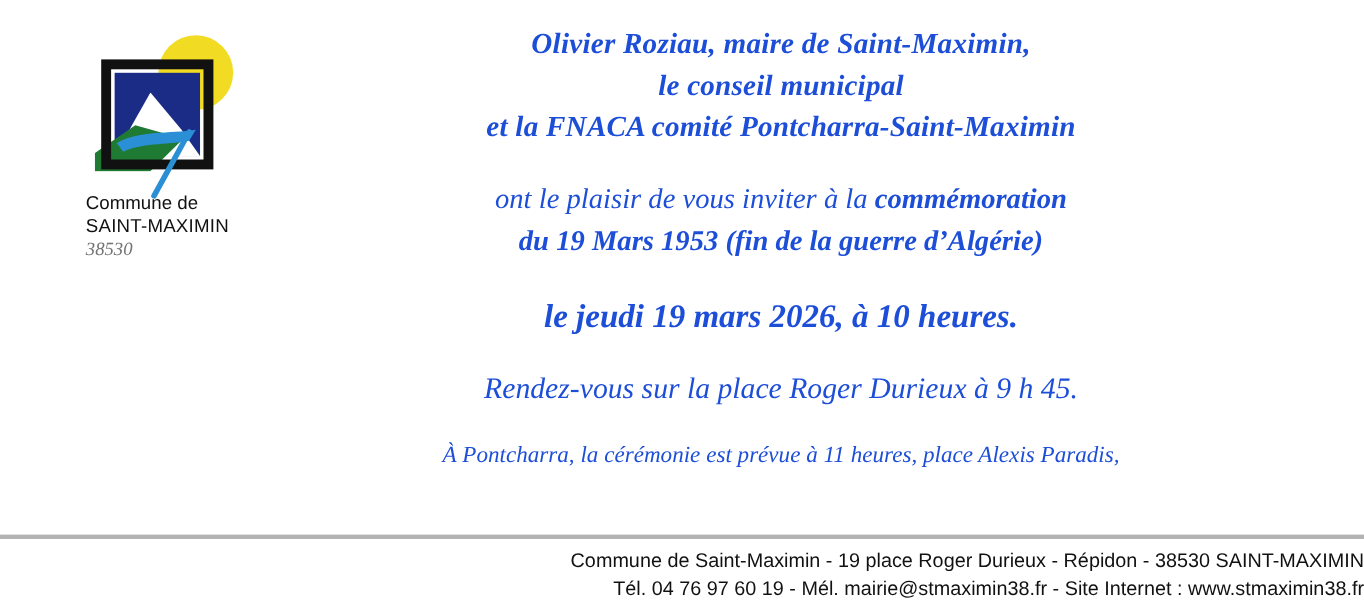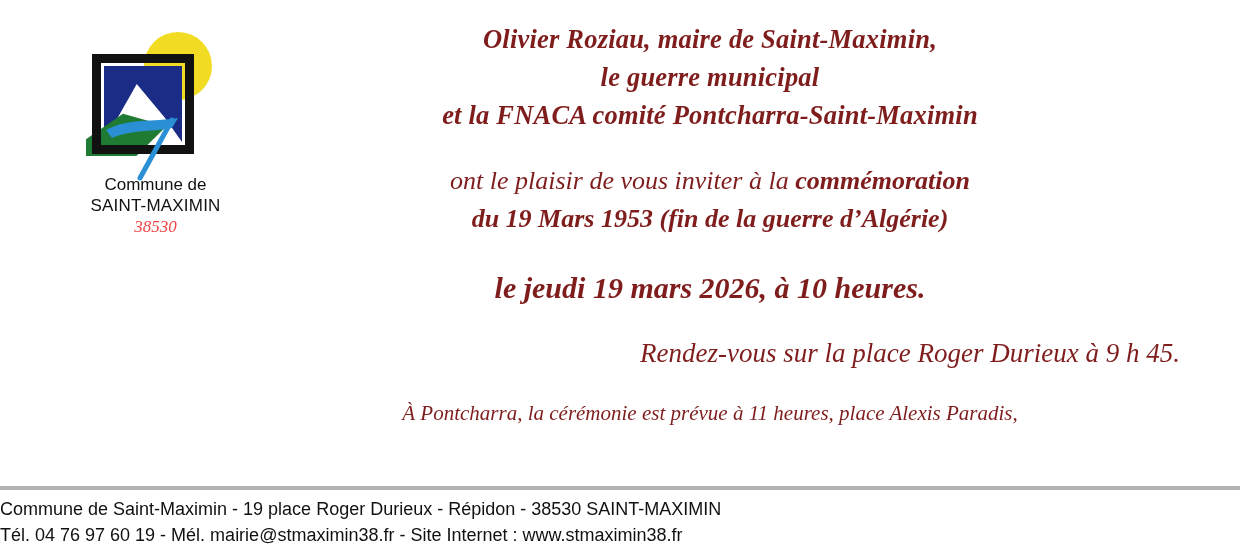--- a/index.html
+++ b/index.html
@@ -20,21 +20,21 @@
     width: 1240px;
     height: 551px;
   }
 
   
   .logo-block {
     position: absolute;
     left: 78px;
     top: 24px;
     width: 155px;
-    text-align: center;
+    text-align: left;
   }
   .logo-art {
     position: relative;
     width: 155px;
     height: 148px;
   }
   .logo-sun {
     position: absolute;
     left: 66px;
     top: 8px;
@@ -96,31 +96,31 @@
     color: #111111;
   }
   .logo-caption .l2 {
     letter-spacing: 0.2px;
   }
   .logo-zip {
     font-family: "Liberation Serif", serif;
     font-style: italic;
     font-size: 17px;
     line-height: 22px;
-    color: #ef4444;
+    color: #737373;
   }
 
   
   .content {
     position: absolute;
     left: 240px;
     top: 20px;
     width: 940px;
     text-align: center;
-    color: #7f1d1d;
+    color: #1d4ed8;
   }
 
   .para {
     font-style: italic;
   }
 
   .p-head {
     font-family: "Liberation Serif", serif;
     font-weight: bold;
     font-style: italic;
@@ -152,21 +152,20 @@
     line-height: 40px;
     text-align: center;
   }
 
   .p-rdv {
     margin-top: 26px;
     font-family: "Liberation Serif", serif;
     font-style: italic;
     font-size: 27px;
     line-height: 38px;
-    text-align: right;
   }
 
   .p-note {
     margin-top: 26px;
     font-family: Liberation Serif, serif;
     font-style: italic;
     font-size: 21px;
     line-height: 30px;
   }
 
@@ -178,21 +177,21 @@
     width: 1240px;
     height: 4px;
     background: #9a9a9a;
     opacity: 0.75;
   }
   .footer {
     position: absolute;
     left: 0;
     top: 496px;
     width: 1240px;
-    text-align: left;
+    text-align: right;
     font-family: "Liberation Sans", sans-serif;
     font-size: 18px;
     line-height: 26px;
     color: #111111;
   }
 </style>
 </head>
 <body>
 
 <div class="page">
@@ -213,21 +212,21 @@
       <div class="l1">Commune de</div>
       <div class="l2">SAINT-MAXIMIN</div>
     </div>
     <div class="logo-zip">38530</div>
   </div>
 
   <div class="content">
 
     <div class="p-head para">
       <div>Olivier Roziau, maire de Saint-Maximin,</div>
-      <div>le guerre municipal</div>
+      <div>le conseil municipal</div>
       <div>et la FNACA comité Pontcharra-Saint-Maximin</div>
     </div>
 
     <div class="p-invite">
       <div>
         <span>ont le plaisir de vous inviter à la </span><span class="strong">commémoration</span>
       </div>
       <div class="line2">du 19 Mars 1953 (fin de la guerre d’Algérie)</div>
     </div>
 

